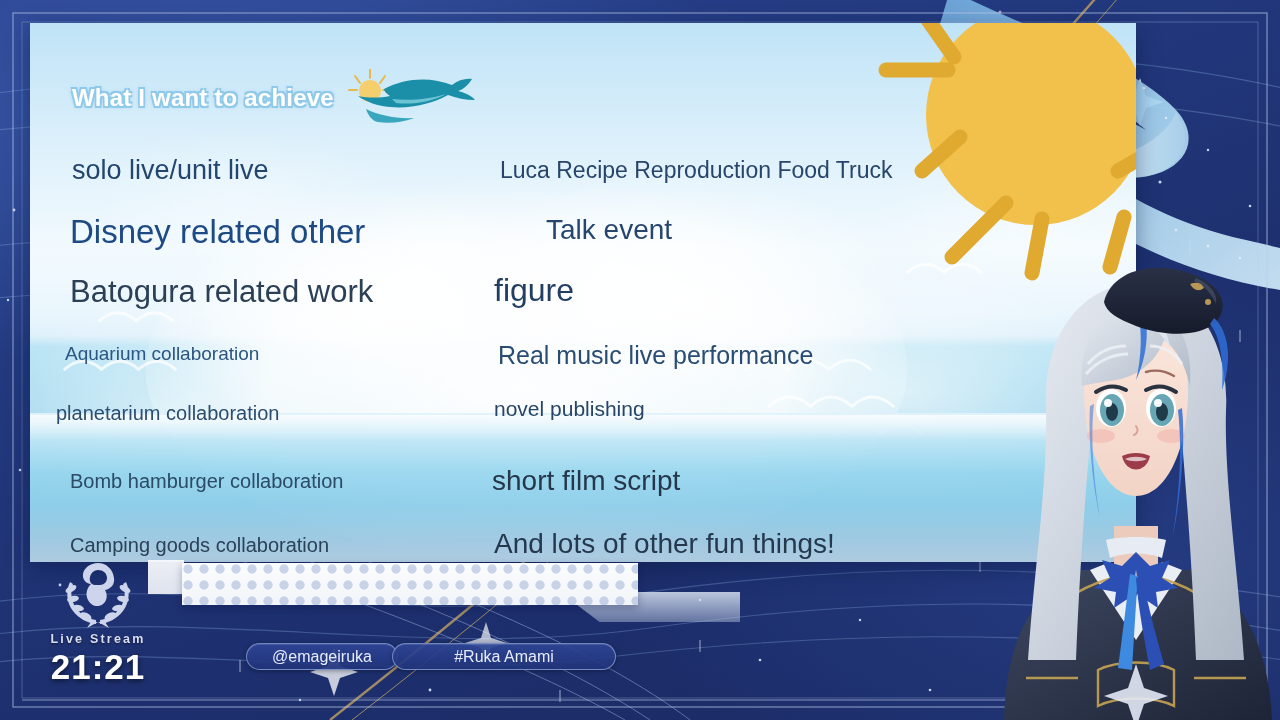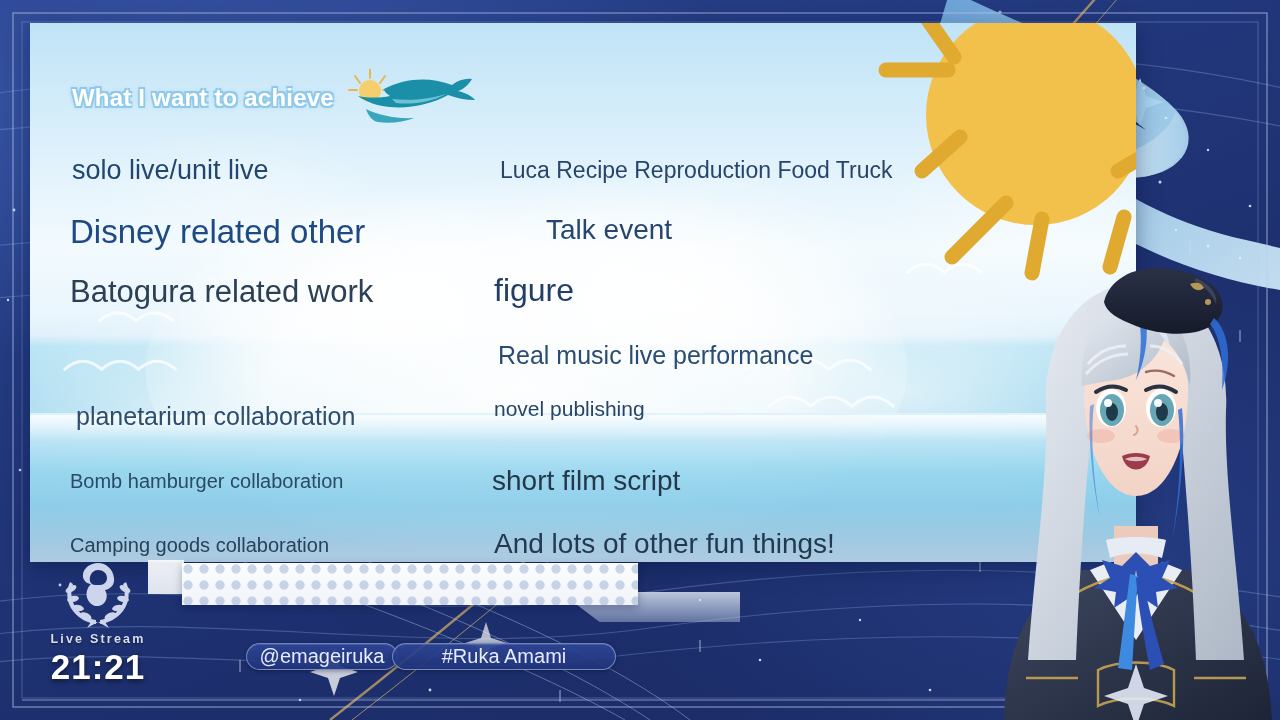--- a/index.html
+++ b/index.html
@@ -104,21 +104,21 @@
   }
   .ls-time{
     margin-top:3px; font-size:35px; font-weight:bold; color:#ffffff;
     letter-spacing:1px; line-height:1; text-shadow:0 2px 5px rgba(0,0,0,.55);
   }
 
   
   .tags{ position:absolute; left:246px; top:643px; display:flex; align-items:center; }
   .tag{
     height:27px; display:flex; align-items:center; justify-content:center;
-    border-radius:14px; color:#e6ecfb; font-size:20px;
+    border-radius:14px; color:#e6ecfb; font-size:16px;
     background:linear-gradient(180deg,rgba(46,70,150,.92),rgba(33,52,122,.92));
     border:1px solid rgba(175,200,245,.55);
     box-shadow:0 1px 4px rgba(0,0,0,.35), inset 0 1px 0 rgba(255,255,255,.12);
     white-space:nowrap;
   }
   .tag-handle{ width:152px; }
   .tag-hash{ width:224px; margin-left:-6px; }
 
   
   .char{ position:absolute; right:-6px; bottom:0; width:300px; height:480px; }
@@ -296,21 +296,22 @@
                  C 20 29, 32 29, 42 27 C 38 24, 36 22, 36 20 Z" fill="#1b8fa8"></path>
         <path d="M18 40 C 30 46, 48 50, 66 49 C 56 53, 42 55, 30 53
                  C 24 52, 20 46, 18 40 Z" fill="#3aa6bd"></path>
         <path d="M44 30 C 62 32, 82 30, 98 25 C 84 33, 64 36, 48 34 Z" fill="#7fd0de" opacity=".8"></path>
       </svg>
     </div>
 
     <div class="goal" style="left:42px; top:132px; font-size:27px; color:#22466e;">solo live/unit live</div>
     <div class="goal" style="left:40px; top:190px; font-size:33px; color:#1e4a84;">Disney related other</div>
     <div class="goal" style="left:40px; top:251px; font-size:31px; color:#2b4055;">Batogura related work</div>
-    <div class="goal" style="left:46px; top:379px; font-size:25px; color:#2d4d6e;">planetarium collaboration</div>
+    <div class="goal" style="left:35px; top:320px; font-size:19px; color:#2b5582;">Aquarium collaboration</div>
+    <div class="goal" style="left:26px; top:379px; font-size:20px; color:#2d4d6e;">planetarium collaboration</div>
     <div class="goal" style="left:40px; top:447px; font-size:20px; color:#2a4a66;">Bomb hamburger collaboration</div>
     <div class="goal" style="left:470px; top:134px; font-size:23px; color:#27456a;">Luca Recipe Reproduction Food Truck</div>
 
     <div class="goal" style="left:40px; top:511px; font-size:20px; color:#2a4258;">Camping goods collaboration</div>
     <div class="goal" style="left:468px; top:191px; font-size:28px; color:#27466f;margin-left:48px;">Talk event</div>
     <div class="goal" style="left:464px; top:249px; font-size:32px; color:#223f63;">figure</div>
     <div class="goal" style="left:468px; top:318px; font-size:25px; color:#2a4c72;">Real music live performance</div>
     <div class="goal" style="left:464px; top:374px; font-size:21px; color:#284566;">novel publishing</div>
     <div class="goal" style="left:462px; top:442px; font-size:28px; color:#25374b;">short film script</div>
     <div class="goal" style="left:464px; top:505px; font-size:28px; color:#24384e;">And lots of other fun things!</div>

